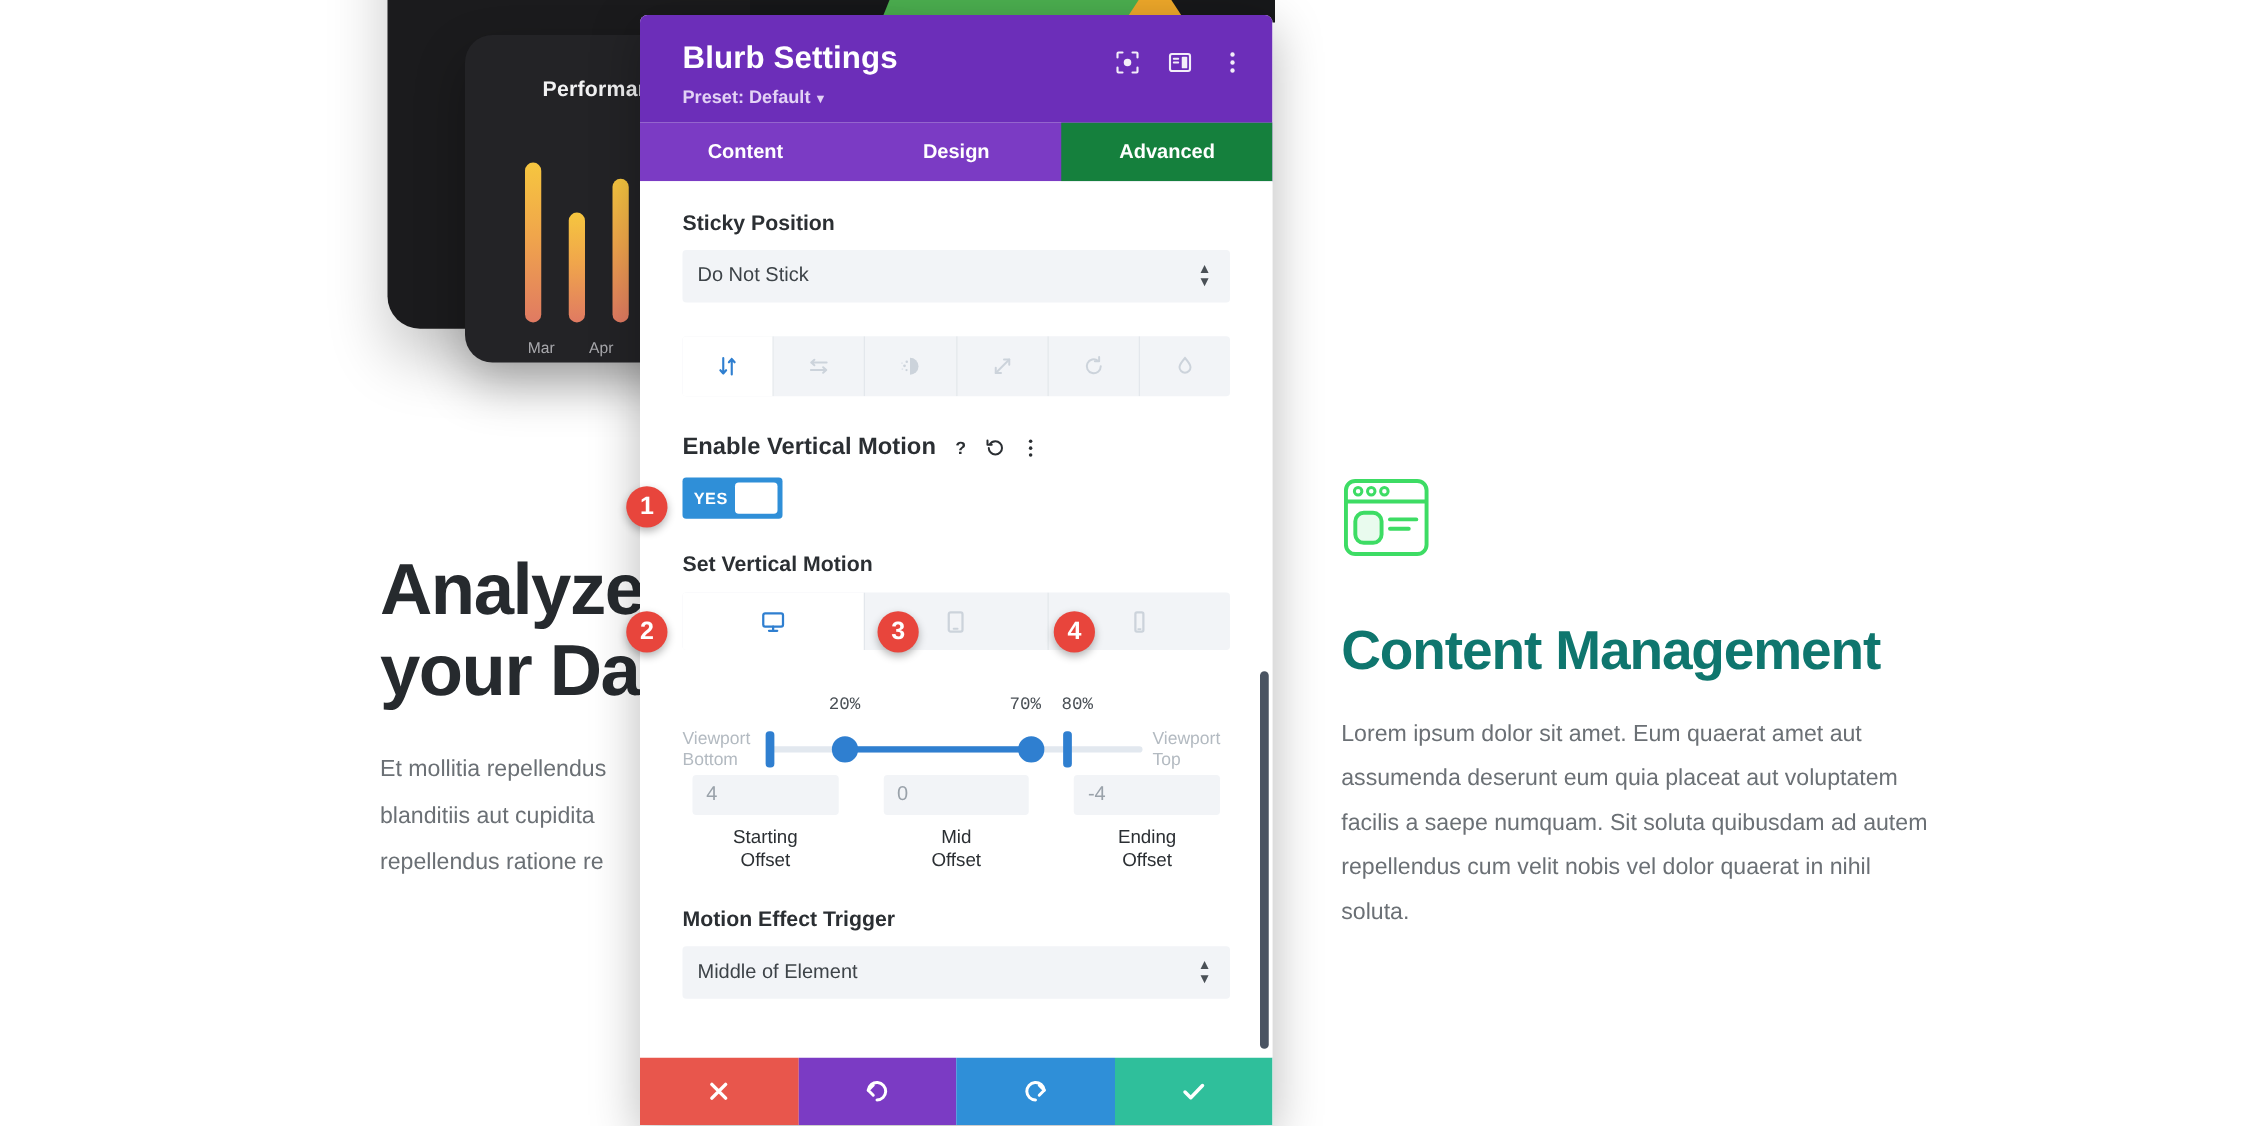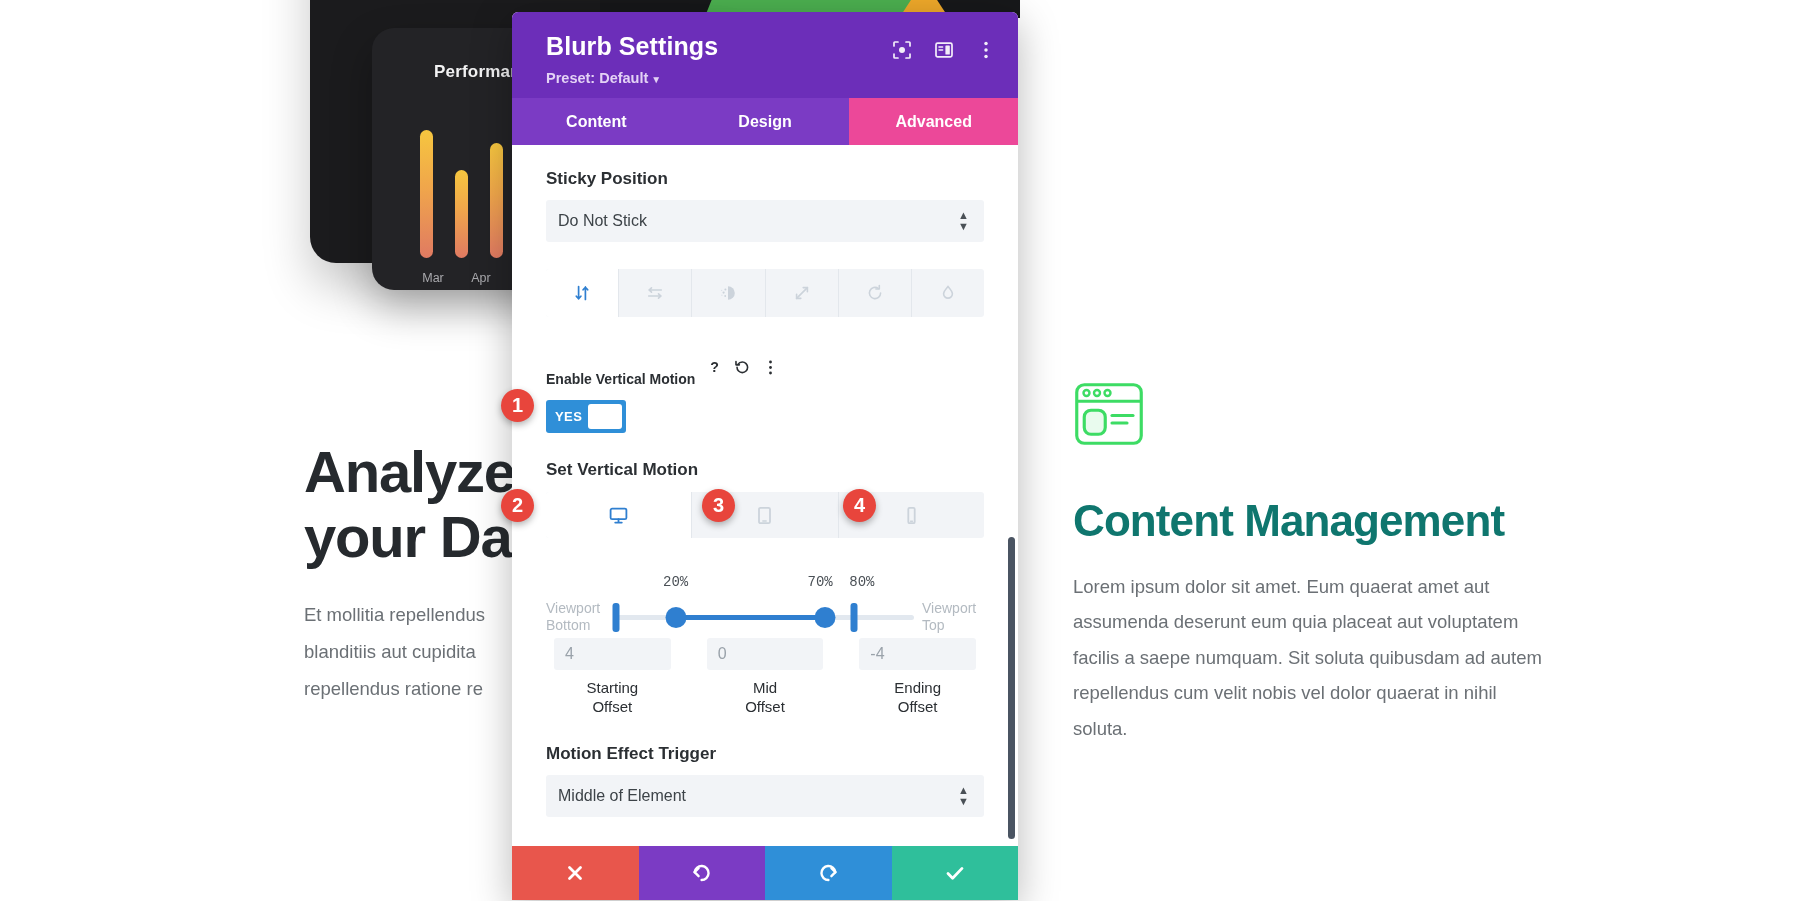--- a/index.html
+++ b/index.html
@@ -91,21 +91,21 @@
   .m-preset { margin-top: 9px; color: #e3d2f5; font-size: 14.5px; font-weight: 700; }
   .m-preset .caret { font-size: 10px; margin-left: 3px; }
   .m-head-icons { position: absolute; right: 22px; top: 28px; display: flex; gap: 22px; align-items: center; }
   .hicon { width: 20px; height: 20px; opacity: .92; cursor: pointer; display: block; }
 
   .m-tabs { display: flex; background: #7b3bc4; }
   .m-tab {
     flex: 1; text-align: center; padding: 15px 0 14px;
     color: #fff; font-size: 16px; font-weight: 700; cursor: pointer;
   }
-  .m-tab.active { background: #ec4899; }
+  .m-tab.active { background: #15803d; }
 
   .m-body { flex: 1; position: relative; overflow: hidden; padding: 24px 34px 0 34px; background: #fff; }
 
   .field-label { font-size: 17px; color: #2b2f33; font-weight: 600; margin-bottom: 11px; }
   .select {
     position: relative; height: 42px; background: #f2f4f7; border-radius: 3px;
     display: flex; align-items: center; padding: 0 12px;
     font-size: 16px; color: #3d4348; cursor: pointer;
   }
   .select .spin { position: absolute; right: 15px; font-size: 11px; line-height: 1; color: #4a5056; }
@@ -116,21 +116,21 @@
   .fx-row { display: flex; background: #f2f4f7; border-radius: 3px; overflow: hidden; }
   .fx {
     flex: 1; height: 48px; display: flex; align-items: center; justify-content: center;
     border-right: 1px solid #e3e7ec; cursor: pointer;
   }
   .fx:last-child { border-right: none; }
   .fx.active { background: #ffffff; }
   .fx svg { display: block; }
 
   .evm-row { display: flex; align-items: center; gap: 11px; margin-top: 30px; }
-  .evm-label { font-size: 14px; color: #2b2f33; font-weight: 600; margin-top: 24px; }
+  .evm-label { font-size: 19px; color: #2b2f33; font-weight: 600; }
   .mini { width: 17px; height: 17px; cursor: pointer; display: block; }
 
   .toggle {
     margin-top: 13px; width: 80px; height: 33px; background: #2f8fd8;
     border-radius: 3px; display: flex; align-items: center; cursor: pointer;
     position: relative; padding-left: 9px;
   }
   .toggle .yes { color: #fff; font-size: 13px; font-weight: 700; letter-spacing: .4px; }
   .toggle .knob {
     position: absolute; right: 4px; top: 4px; width: 34px; height: 25px;

